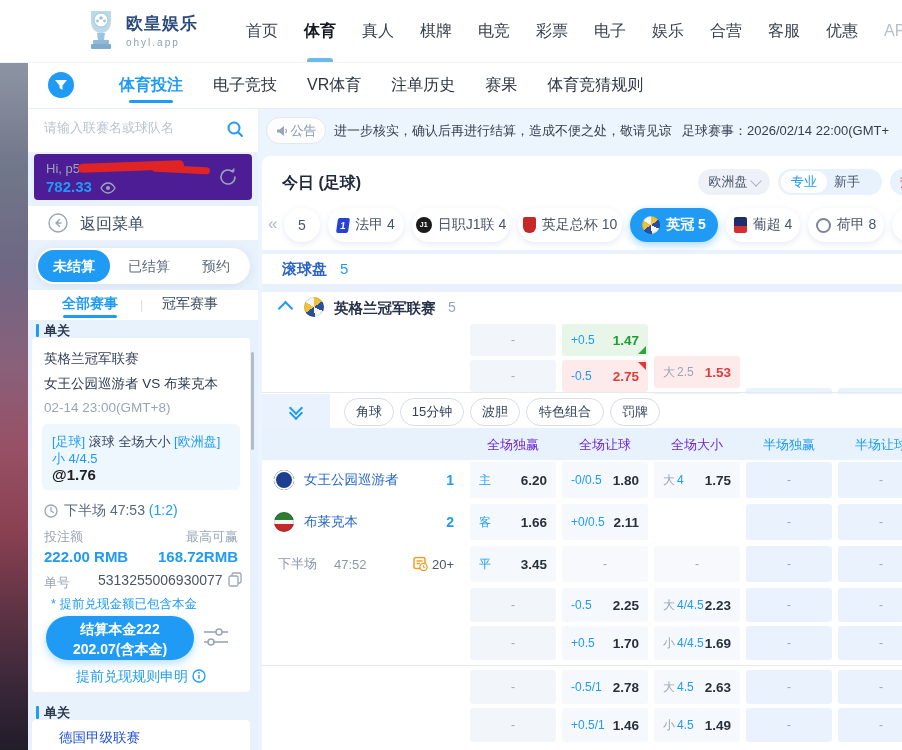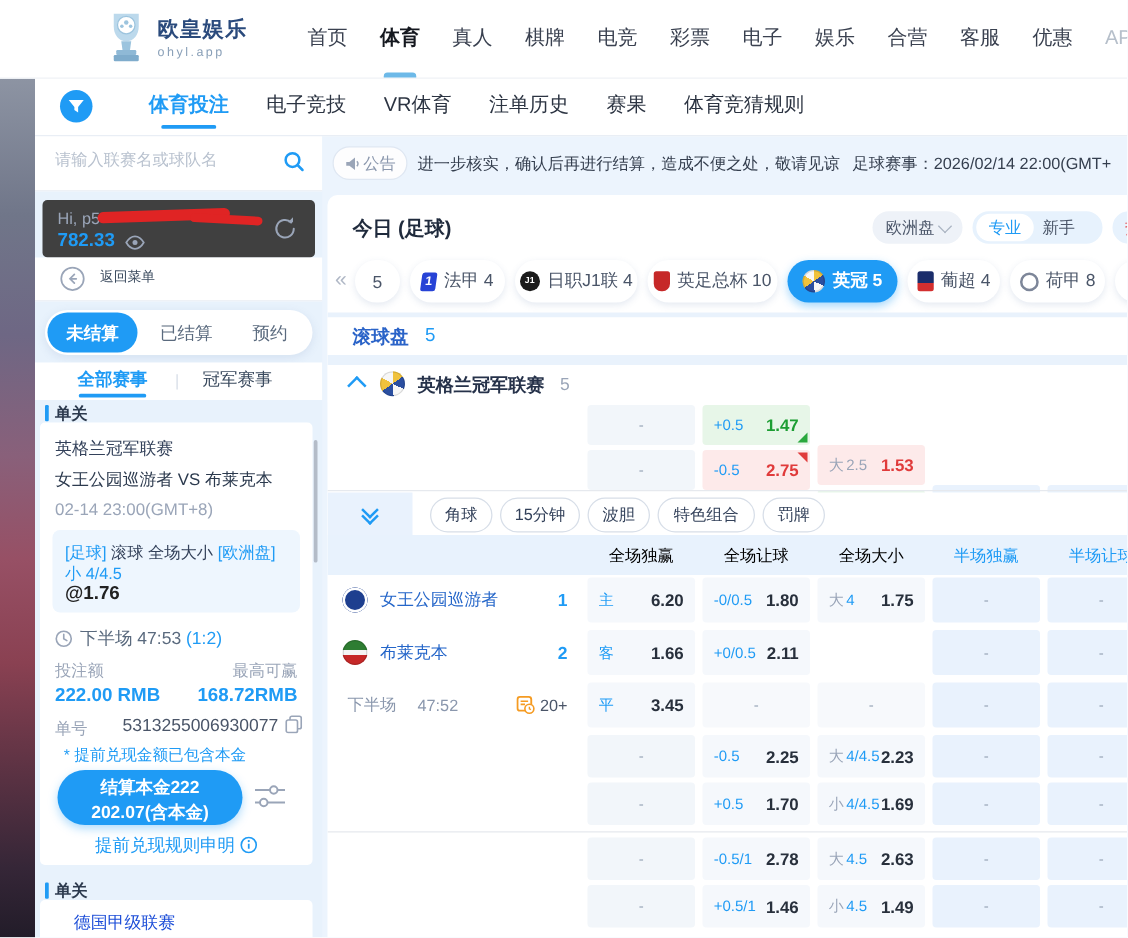--- a/index.html
+++ b/index.html
@@ -24,29 +24,29 @@
   .subnav-items{position:absolute;left:91px;top:0;height:46px;display:flex;align-items:center;gap:30px;}
   .subnav-item{position:relative;font-size:16px;color:#2c3442;height:46px;line-height:46px;cursor:pointer;white-space:nowrap;}
   .subnav-item.active{color:#1f9bf5;font-weight:bold;}
   .subnav-item.active::after{content:"";position:absolute;left:50%;transform:translateX(-50%);bottom:5px;width:44px;height:3px;border-radius:2px;background:#1f9bf5;}
   
   .sidebar{position:absolute;left:28px;top:108px;width:230px;height:642px;background:#e8f2fc;overflow:hidden;}
   .sb-search{position:absolute;left:0;top:0;width:230px;height:44px;background:#fff;border-bottom:1px solid #eef1f6;}
   .sb-search input{position:absolute;left:14px;top:11px;width:170px;border:0;outline:0;font-size:13px;color:#5a6a7e;background:transparent;font-family:inherit;}
   .sb-search input::placeholder{color:#b9c2cf;}
   .sb-search .mag{position:absolute;right:14px;top:12px;}
-  .user-card{position:absolute;left:6px;top:52px;width:218px;height:46px;background:#404040;border-radius:4px;}
+  .user-card{position:absolute;left:6px;top:46px;width:218px;height:46px;background:#4c1d95;border-radius:4px;}
   .greet{position:absolute;left:12px;top:7px;font-size:13px;color:#9aa5b8;}
   .scrib1{position:absolute;left:44px;top:8px;width:106px;height:9px;background:#e02424;border-radius:5px;transform:rotate(-2deg);}
   .scrib2{position:absolute;left:118px;top:12px;width:58px;height:7px;background:#e02424;border-radius:4px;transform:rotate(3deg);}
   .balance{position:absolute;left:12px;top:24px;font-size:15px;font-weight:bold;color:#1f9bf5;}
   .eye{position:absolute;left:66px;top:28px;cursor:pointer;}
   .refresh{position:absolute;right:12px;top:11px;cursor:pointer;}
   .back-row{position:absolute;left:0;top:98px;width:230px;height:34px;background:#fff;border-bottom:1px solid #eef1f6;cursor:pointer;}
-  .back-row .txt{position:absolute;left:52px;top:8px;font-size:11px;color:#3a4a5e;}
+  .back-row .txt{position:absolute;left:52px;top:8px;font-size:16px;color:#3a4a5e;}
   .seg-wrap{position:absolute;left:8px;top:140px;width:214px;height:36px;background:#fff;border-radius:20px;box-shadow:0 2px 8px rgba(90,120,170,.14);}
   .seg-active{position:absolute;left:2px;top:2px;width:72px;height:32px;border-radius:17px;background:#1f9bf5;color:#fff;font-size:14px;font-weight:bold;text-align:center;line-height:32px;cursor:pointer;}
   .seg-item{position:absolute;top:0;height:36px;line-height:36px;font-size:14px;color:#5a6a7e;cursor:pointer;}
   .sb-tabs{position:absolute;left:0;top:182px;width:230px;height:30px;background:#fff;}
   .sb-tab{position:absolute;top:5px;font-size:14px;cursor:pointer;}
   .sb-tab.on{color:#1f9bf5;font-weight:bold;}
   .sb-tab.on::after{content:"";position:absolute;left:50%;transform:translateX(-50%);bottom:-5px;width:54px;height:3px;border-radius:2px;background:#1f9bf5;}
   .sb-tab.off{color:#3a4a5e;}
   .sb-tabdiv{position:absolute;left:112px;top:7px;color:#d8dee8;font-size:13px;}
   .sec-label{position:absolute;font-size:13px;font-weight:bold;color:#2c3a4e;}
@@ -131,21 +131,21 @@
   .half-time{position:absolute;left:72px;top:50%;transform:translateY(-50%);font-size:13px;color:#8a97ad;}
   .more-badge{position:absolute;right:14px;top:50%;transform:translateY(-50%);display:flex;align-items:center;gap:4px;font-size:13px;color:#4a5568;cursor:pointer;}
   .sepline{position:absolute;left:0;width:640px;height:1px;background:#e6e9ee;}
   .expand-row{position:absolute;left:0;top:238px;width:640px;height:34px;background:#fff;}
   .expand-box{position:absolute;left:0;top:0;width:68px;height:34px;background:#e9f2fd;display:flex;align-items:center;justify-content:center;cursor:pointer;}
   .dblchev{width:10px;height:12px;position:relative;}
   .dblchev i,.dblchev b{position:absolute;left:0;width:8px;height:8px;border-right:2px solid #1f9bf5;border-bottom:2px solid #1f9bf5;transform:rotate(45deg);}
   .dblchev i{top:-2px;}.dblchev b{top:3px;}
   .mtab{position:absolute;top:4px;height:26px;border:1px solid #d7dee8;border-radius:14px;background:#fff;font-size:13px;color:#33415a;display:flex;align-items:center;justify-content:center;cursor:pointer;white-space:nowrap;}
   .colhead{position:absolute;left:0;top:272px;width:640px;height:32px;background:#e8f2fd;}
-  .colhead span{position:absolute;top:8px;width:86px;text-align:center;font-size:13px;color:#000000;}
+  .colhead span{position:absolute;top:8px;width:86px;text-align:center;font-size:13px;color:#6d28d9;}
   .colhead span.bluecol{color:#1f9bf5;}
   .icon-svg{display:block;}
 </style>
 </head>
 <body>
 
 <div class="screen">
 
   <header class="topbar">
     <div class="brand">

